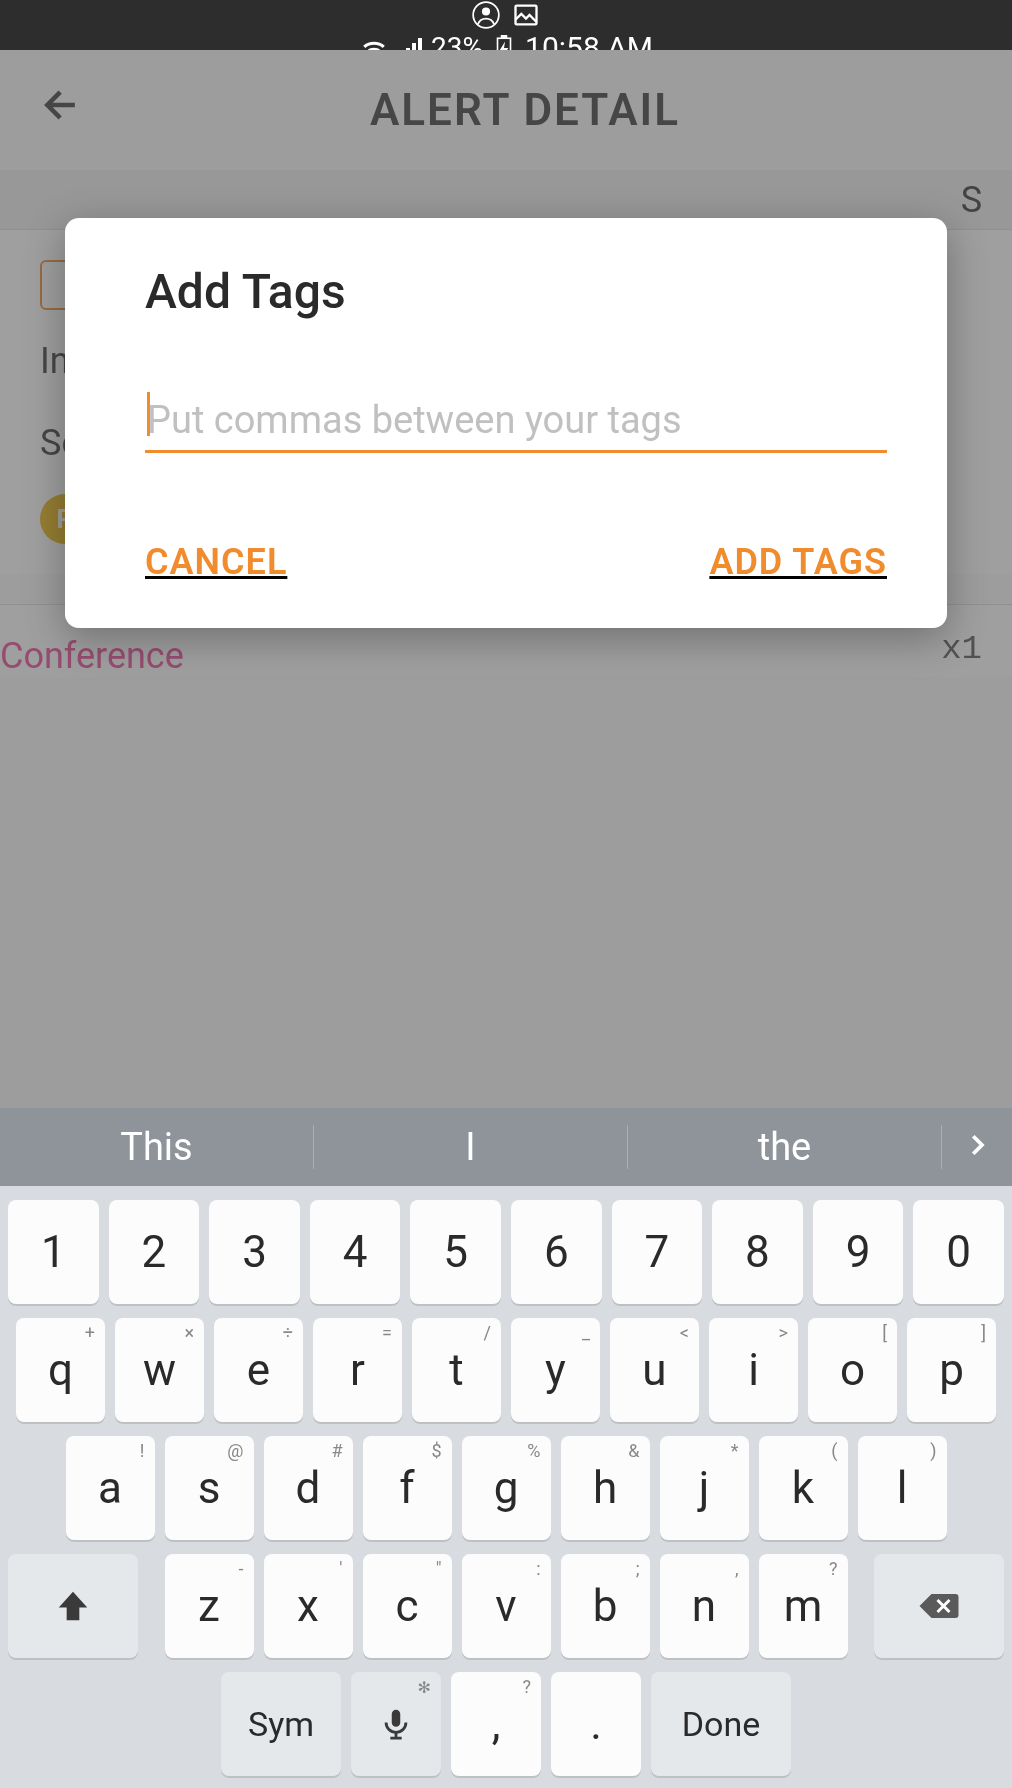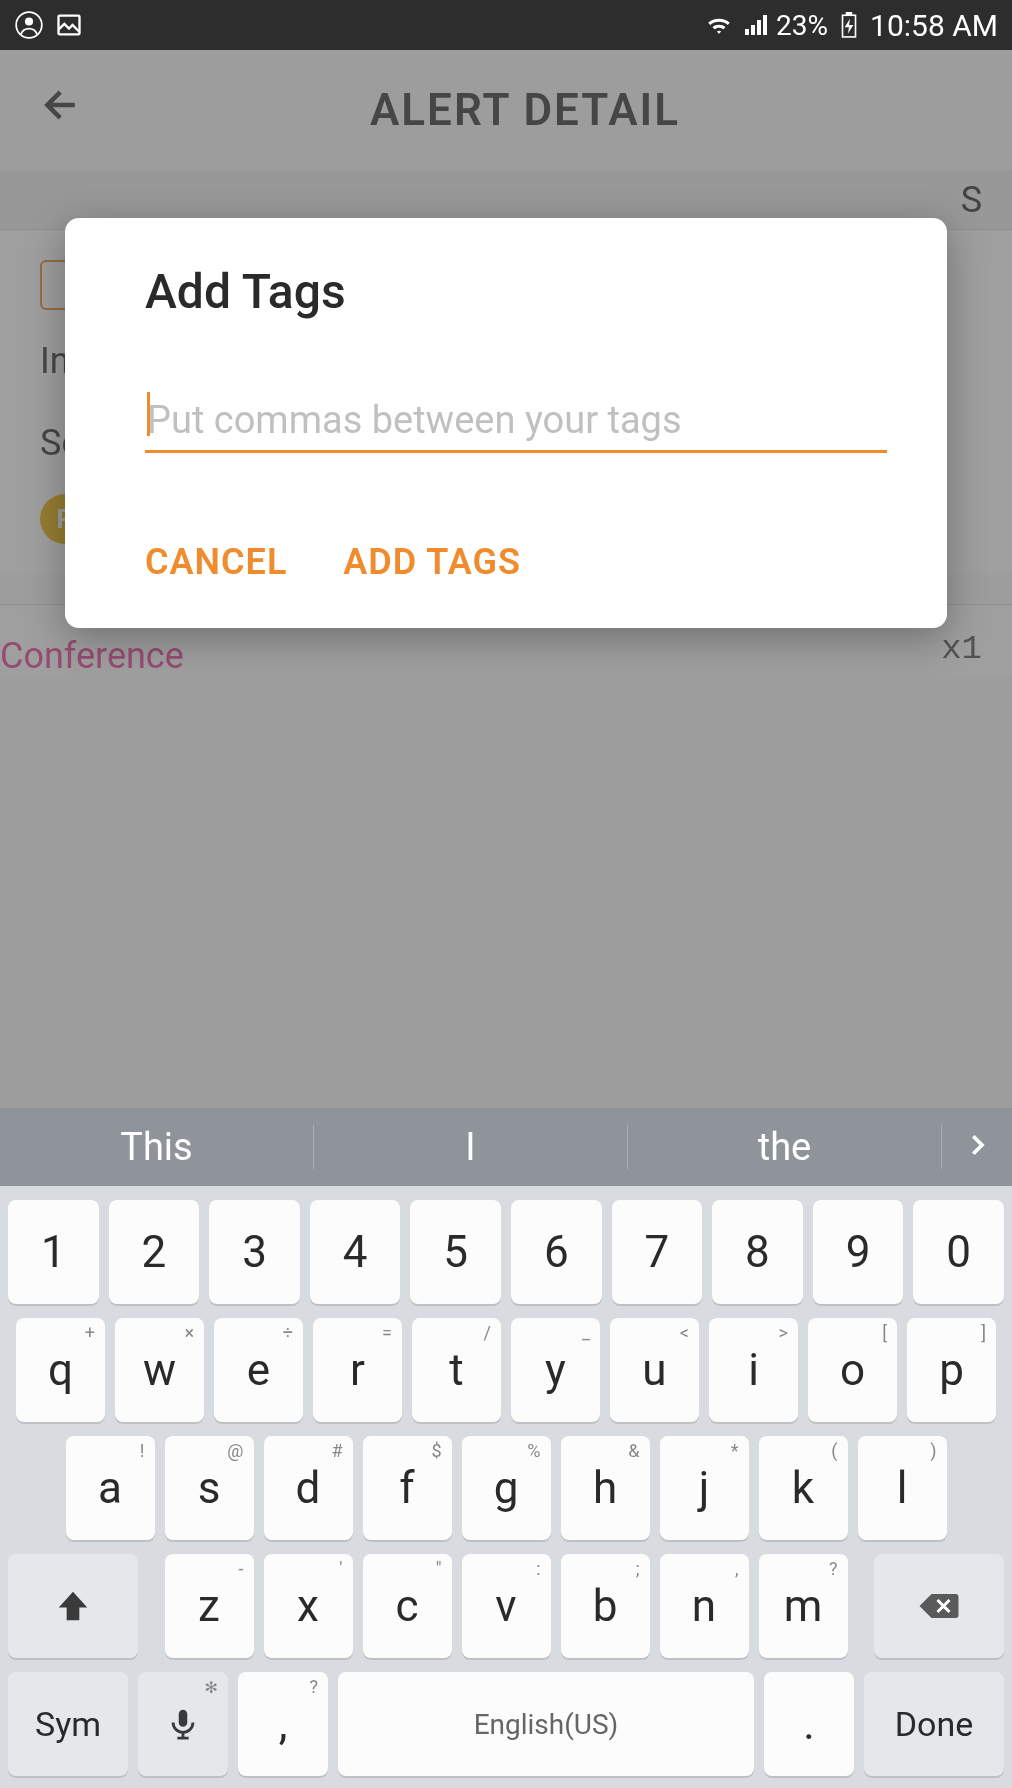--- a/index.html
+++ b/index.html
@@ -17,20 +17,21 @@
     }
     .status-bar {
       height: 50px;
       background: #2d2d2d;
       display: flex;
       align-items: center;
       justify-content: space-between;
       padding: 0 14px;
       color: white;
       font-size: 28px;
+      flex-direction: column;
     }
     .status-left {
       display: flex;
       align-items: center;
       gap: 10px;
     }
     .status-right {
       display: flex;
       align-items: center;
       gap: 6px;
@@ -125,22 +126,23 @@
     .cursor-line {
       position: absolute;
       left: 2px;
       top: 2px;
       width: 3px;
       height: 44px;
       background: #f08c2e;
     }
     .dialog-actions {
       display: flex;
-      justify-content: flex-start;
-      gap: 56px;
+      justify-content: space-between;
+      gap: 36px;
+      text-decoration: underline;
     }
     .dialog-btn {
       background: none;
       border: none;
       font-size: 36px;
       font-weight: 600;
       color: #f08c2e;
       letter-spacing: 1px;
       cursor: pointer;
     }
@@ -487,18 +489,17 @@
         <svg viewBox="0 0 24 24" width="34" height="34" fill="#3a3a3a">
             <rect x="9" y="2" width="6" height="12" rx="3"></rect>
             <path d="M5 11a7 7 0 0014 0M12 18v4M8 22h8" fill="none" stroke="#3a3a3a" stroke-width="2"></path>
           </svg>
         <span style="position:absolute;top:6px;right:10px;font-size:16px;color:#888">✻</span>
       </div>
       <div class="key key-comma">
         <span class="key-sup">?</span>
         <span>,</span>
       </div>
-      <div class="key key-space">English(US)</div>
       <div class="key key-period">.</div>
       <div class="key key-done">Done</div>
     </div>
   </div>
 </div>
 
 </body></html>

